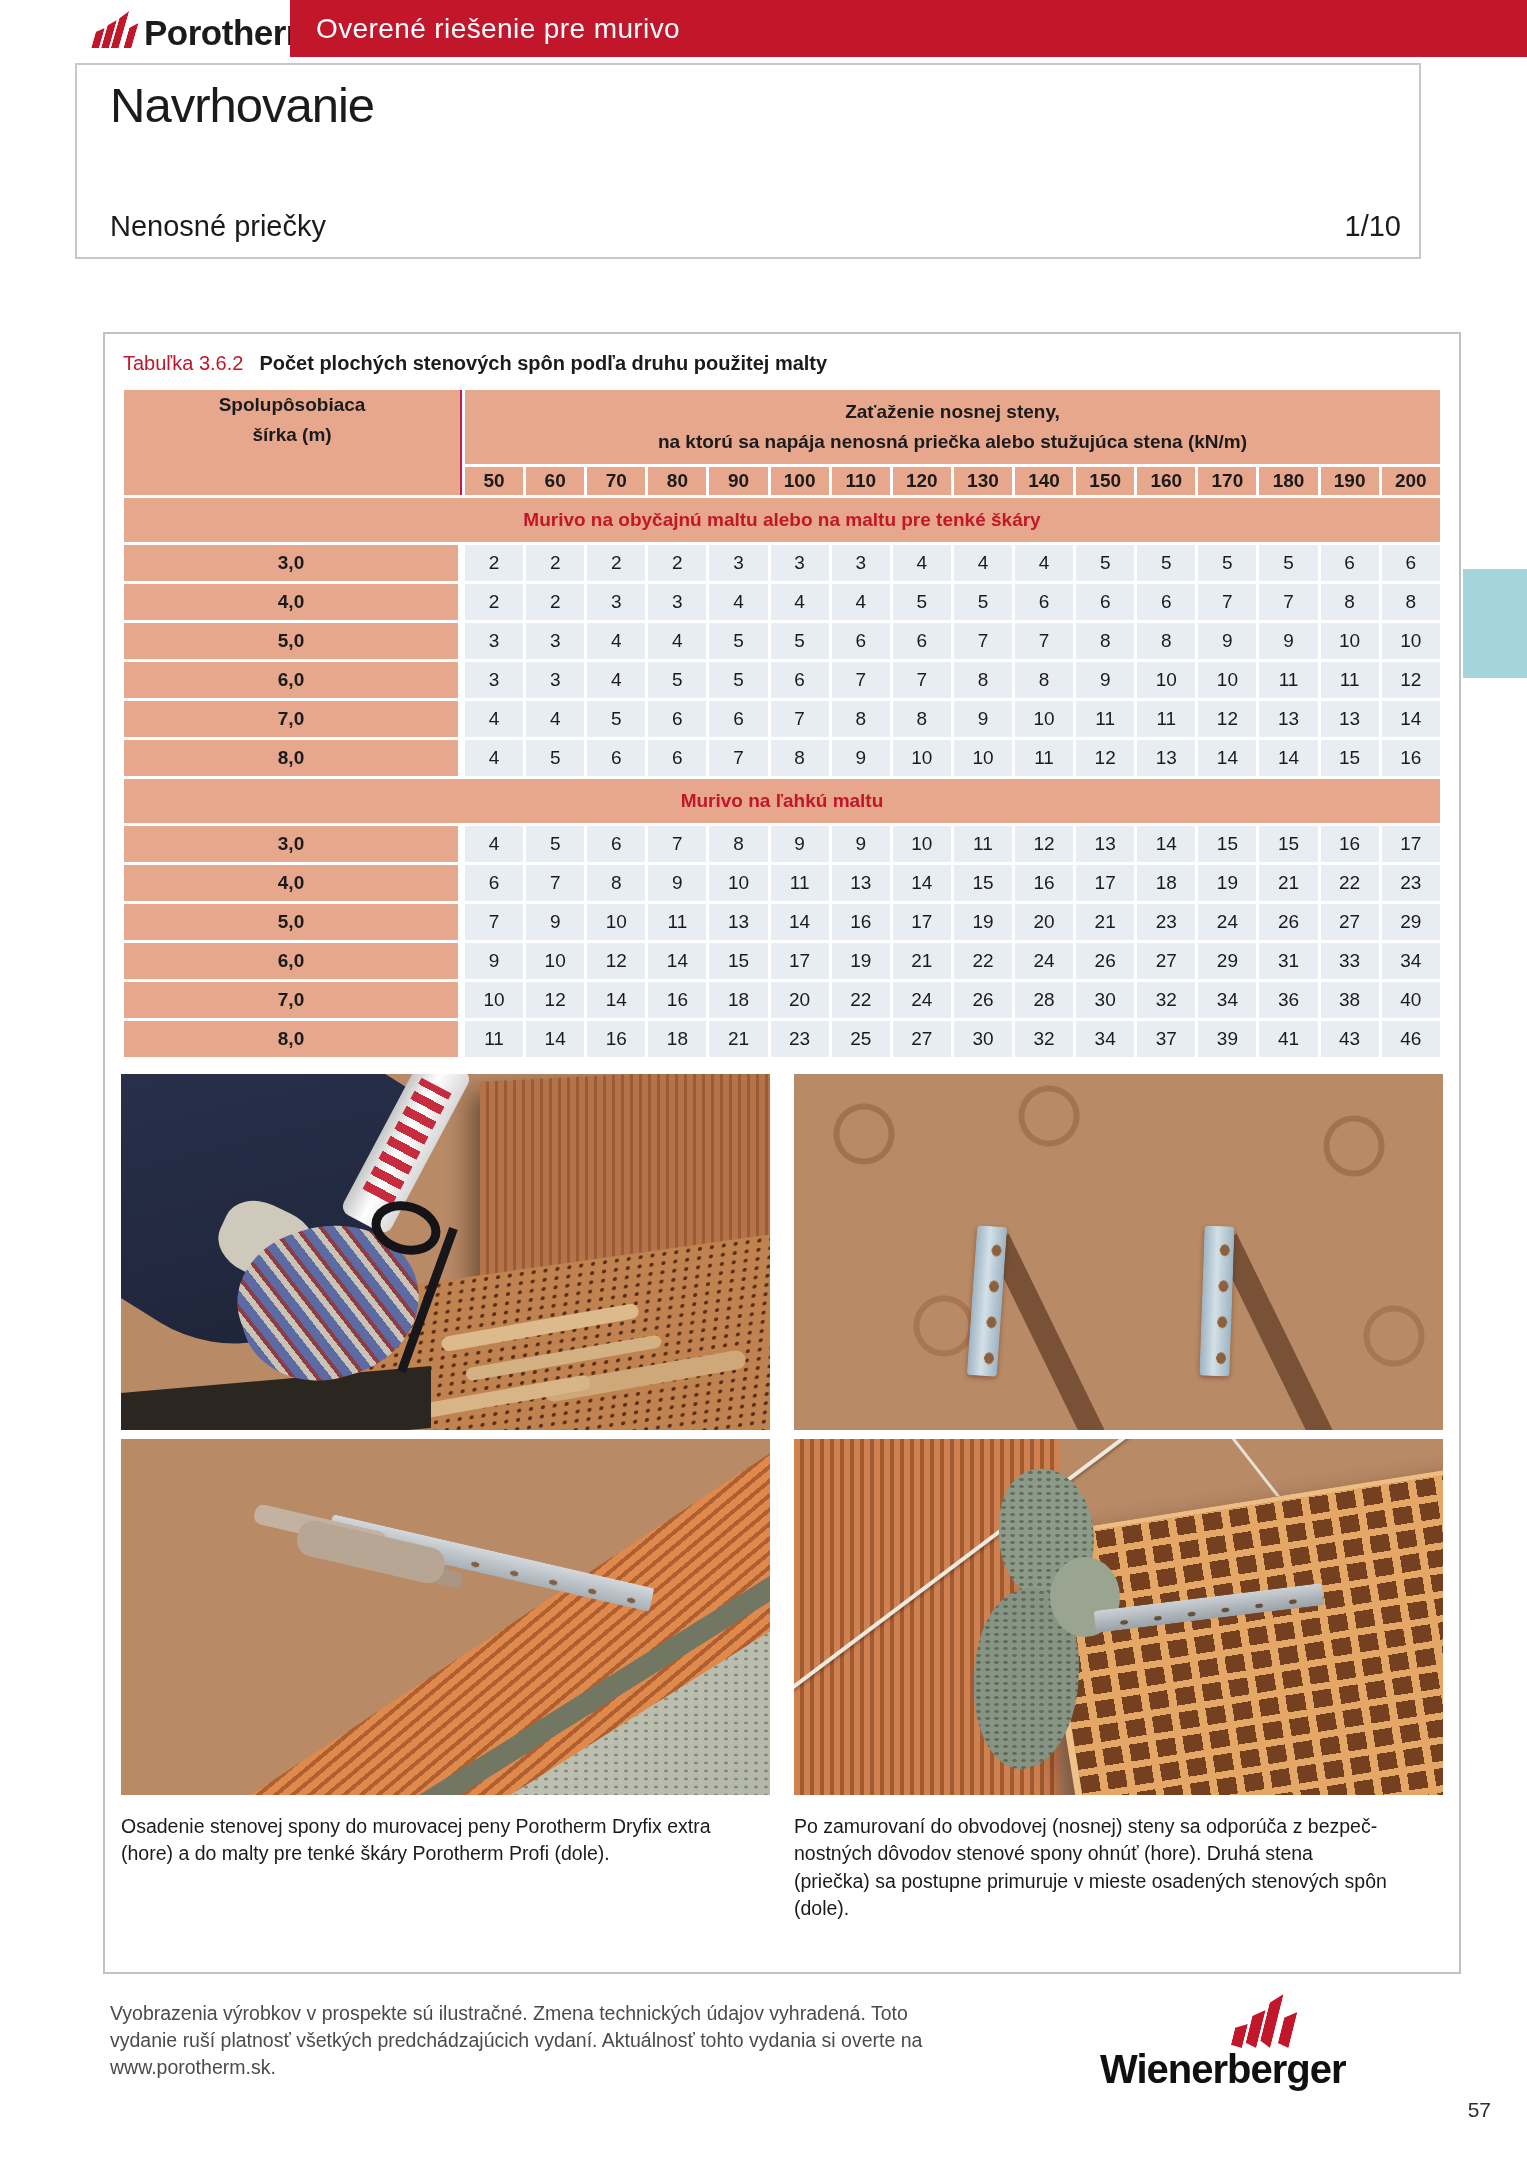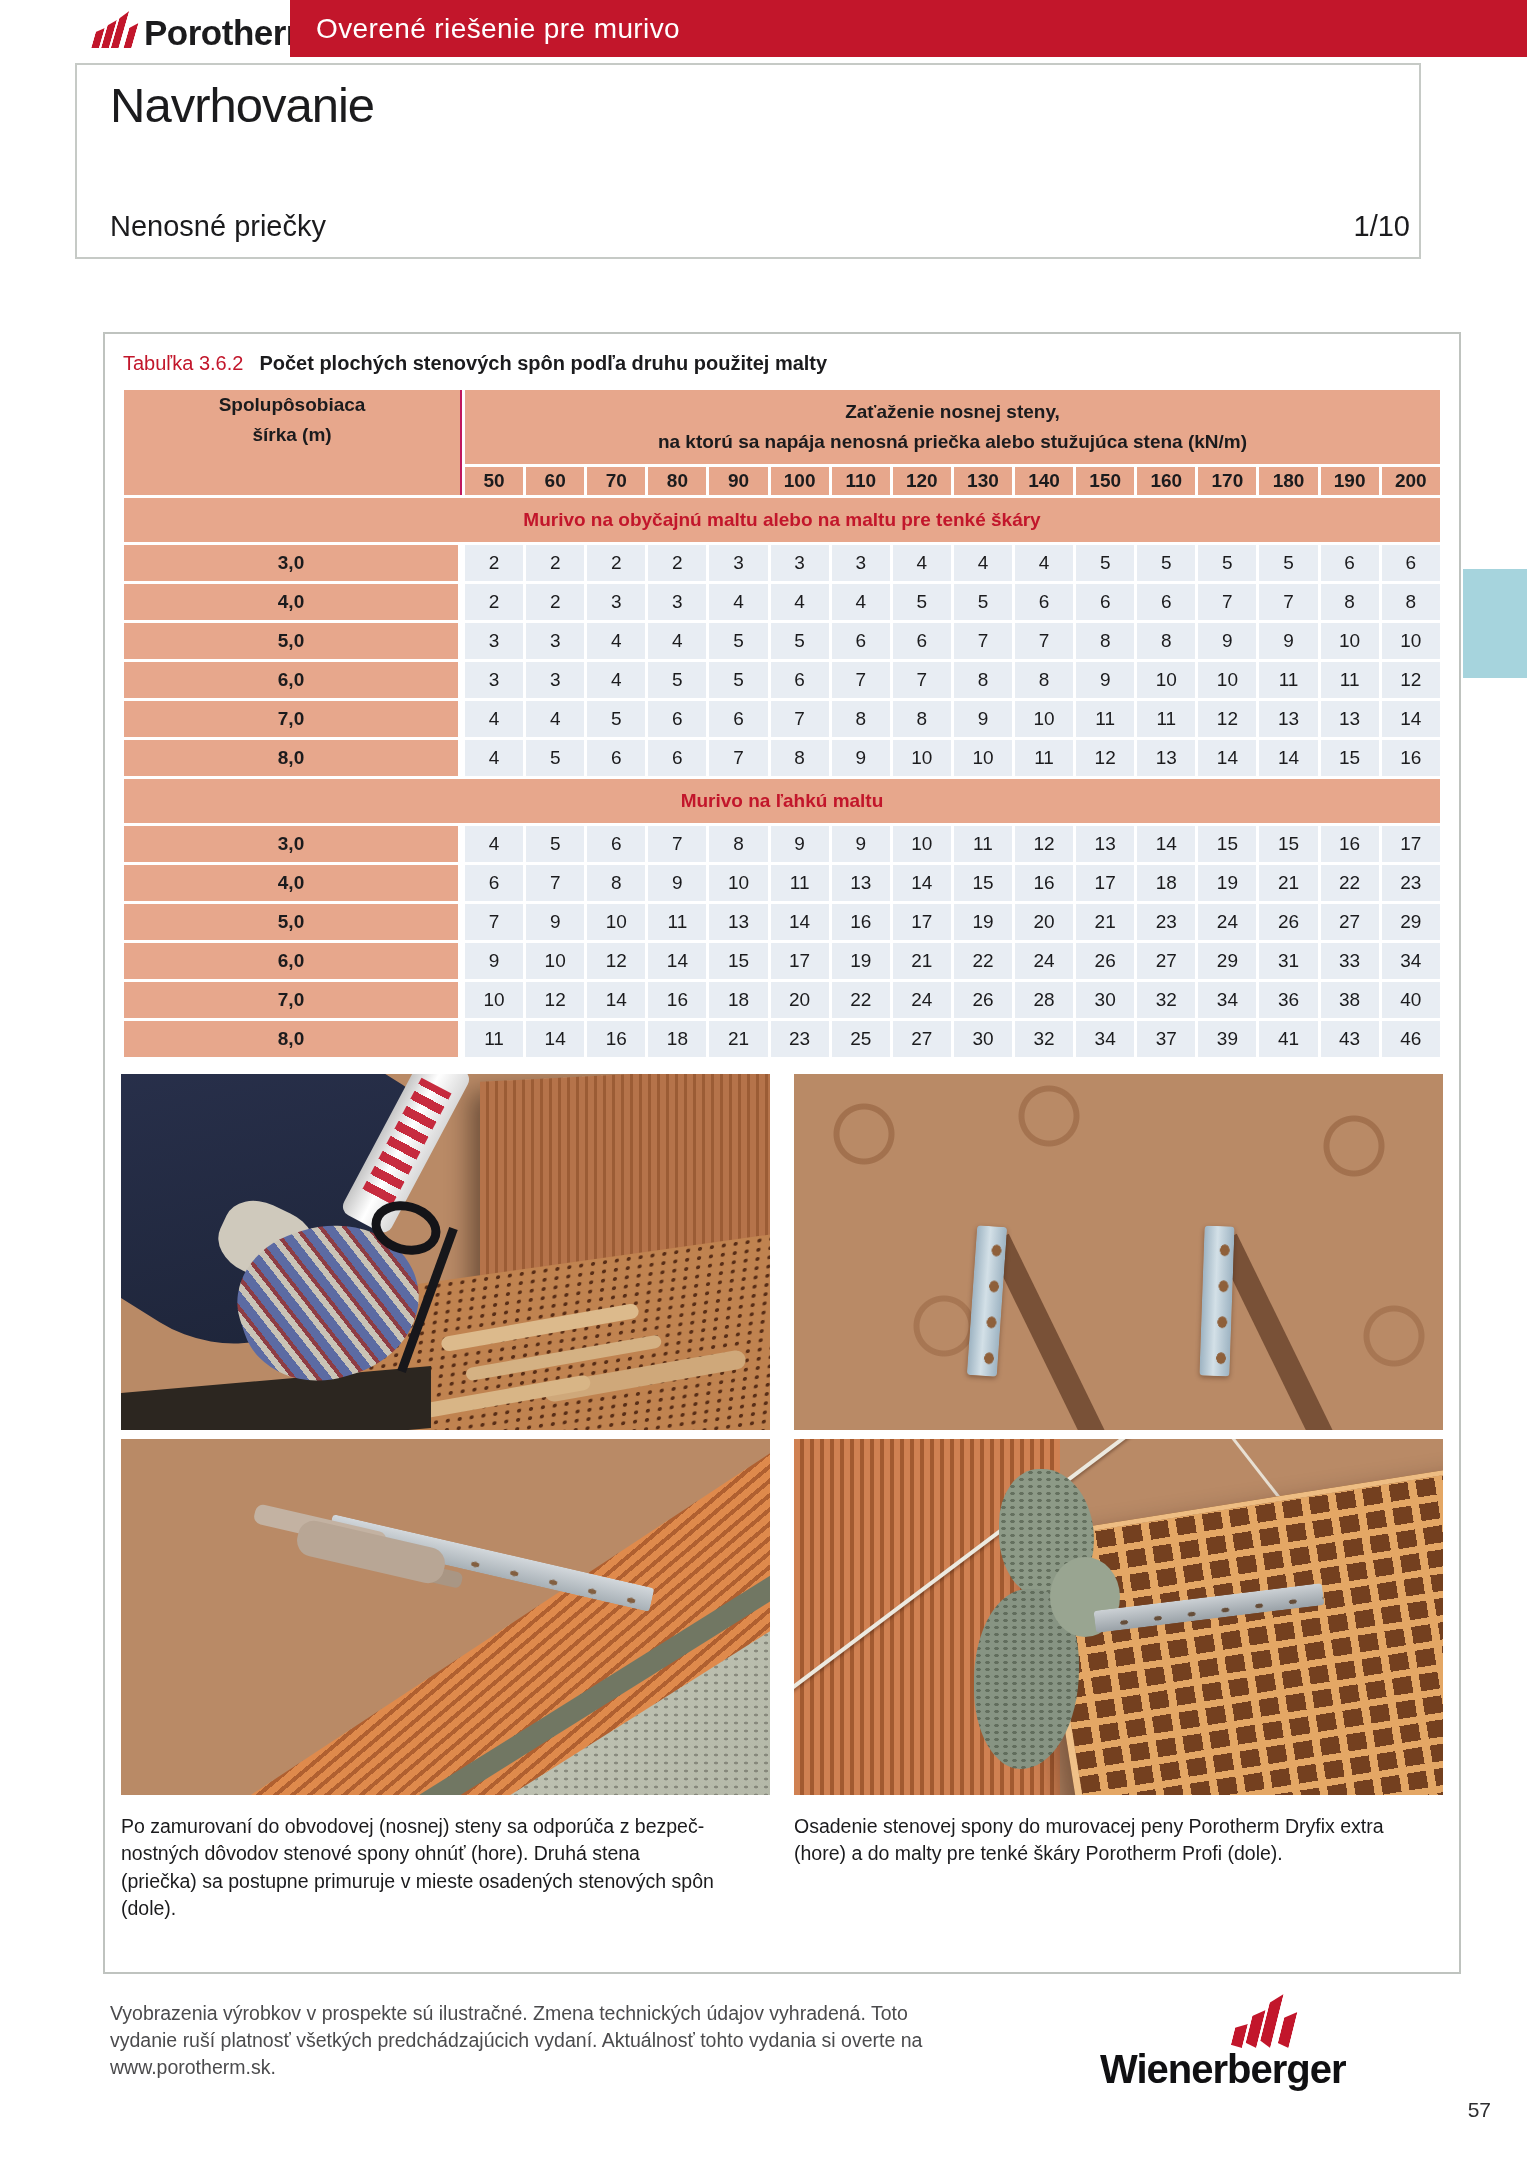--- a/index.html
+++ b/index.html
@@ -22,21 +22,21 @@
   .logo-bars{display:flex;align-items:flex-end;gap:3px;padding-bottom:5px;}
   .logo-bars i{display:block;width:8px;background:var(--red);transform:skewX(-16deg);clip-path:polygon(0 20%,100% 0,100% 100%,0 100%);}
   .logo-bars i:nth-child(1){height:20px;}
   .logo-bars i:nth-child(2){height:28px;}
   .logo-bars i:nth-child(3){height:37px;}
   .logo-bars i:nth-child(4){height:25px;}
   .logo-text{font-size:35px;font-weight:bold;letter-spacing:-.5px;line-height:1;padding-bottom:3px;}
   
   .title-box{position:absolute;left:75px;top:63px;width:1346px;height:196px;border:2px solid #c6cac6;box-sizing:border-box;background:#fff;}
   .page-title{margin:0;position:absolute;left:33px;top:12px;font-size:49px;font-weight:400;letter-spacing:-1px;}
-  .title-row{position:absolute;left:33px;right:9px;bottom:14px;display:flex;justify-content:space-between;font-size:29px;}
+  .title-row{position:absolute;left:33px;right:18px;bottom:14px;display:flex;justify-content:space-between;font-size:29px;}
   
   .content-box{position:absolute;left:103px;top:332px;width:1358px;height:1642px;border:2px solid #bfc3bf;box-sizing:border-box;background:#fff;padding:14px 16px;}
   .table-title{margin:4px 0 12px 2px;font-size:20px;}
   .tbl-label{color:var(--red);margin-right:16px;}
   .tbl-caption{font-weight:bold;}
   
   #spon-table{width:100%;border-collapse:separate;border-spacing:3px;table-layout:fixed;}
   #spon-table th,#spon-table td{padding:0;}
   th.corner{width:26.5%;background:var(--salmon);font-weight:bold;font-size:19px;white-space:pre-line;vertical-align:top;padding-top:14px;line-height:1.6;border-right:2px solid #be185d;}
   th.group{background:var(--salmon);font-size:19px;font-weight:bold;white-space:pre-line;line-height:1.6;height:74px;vertical-align:middle;text-align:center;}
@@ -460,26 +460,26 @@
         <div class="p4-string2"></div>
         <div class="p4-bricktop"></div>
         <div class="p4-mortar1"></div>
         <div class="p4-mortar2"></div>
         <div class="p4-mortar3"></div>
         <div class="p4-strap"></div>
       </figure>
     </div>
 
     <div class="captions">
+      <p>Osadenie stenovej spony do murovacej peny Porotherm Dryfix extra
+(hore) a do malty pre tenké škáry Porotherm Profi (dole).</p>
       <p>Po zamurovaní do obvodovej (nosnej) steny sa odporúča z bezpeč-
 nostných dôvodov stenové spony ohnúť  (hore).  Druhá stena
 (priečka) sa postupne primuruje v mieste osadených stenových spôn
 (dole).</p>
-      <p>Osadenie stenovej spony do murovacej peny Porotherm Dryfix extra
-(hore) a do malty pre tenké škáry Porotherm Profi (dole).</p>
     </div>
   </section>
 
   <div class="side-tab"></div>
 
   <p class="disclaimer">Vyobrazenia výrobkov v prospekte sú ilustračné. Zmena technických údajov vyhradená. Toto
 vydanie ruší platnosť všetkých predchádzajúcich vydaní. Aktuálnosť tohto vydania si overte na
 www.porotherm.sk.</p>
   <div class="wb">
     <span class="wb-bars">

